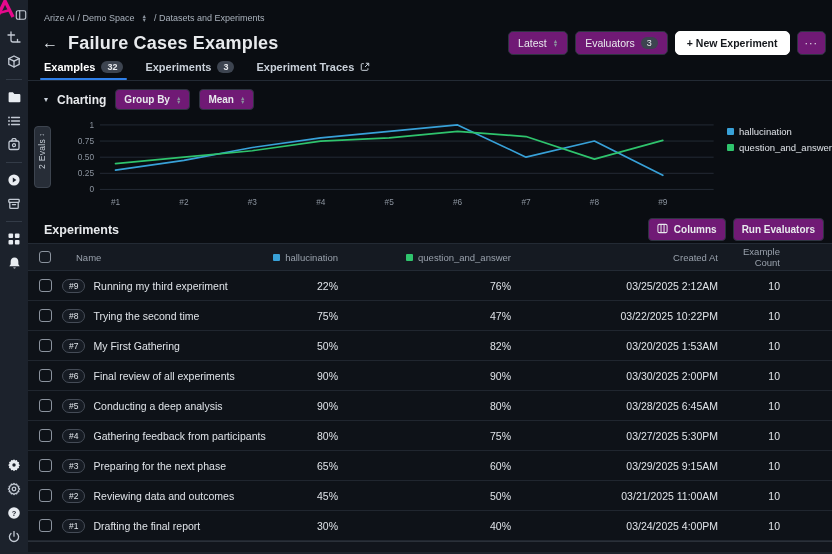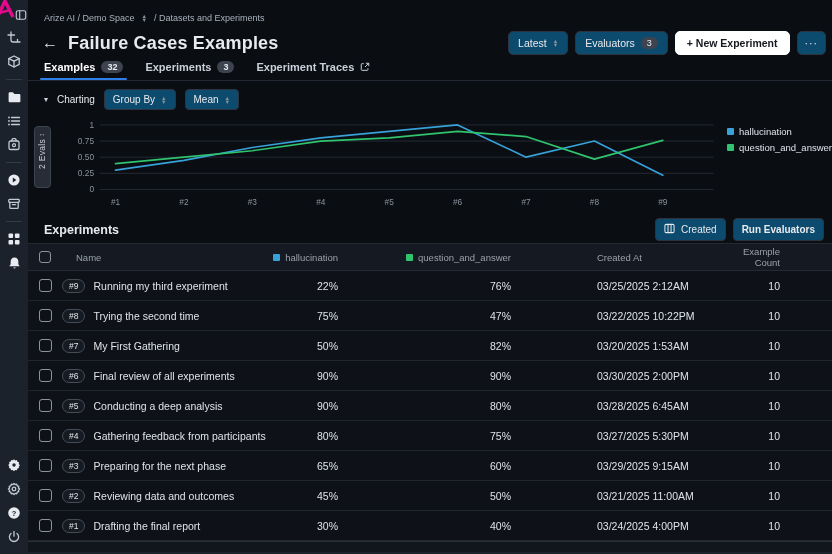--- a/index.html
+++ b/index.html
@@ -23,58 +23,58 @@
   .icon-stroke { stroke:#c3cad4; fill:none; stroke-width:1.3; stroke-linecap:round; stroke-linejoin:round; }
   .icon-fill { fill:#e8ecf1; }
   
   .main { width:804px; display:flex; flex-direction:column; }
   .breadcrumb { height:26px; display:flex; align-items:center; padding:12px 0 0 16px; font-size:9px; color:#aab2bc; gap:7px; }
   .sort-glyph { display:inline-flex; flex-direction:column; line-height:4px; font-size:5.5px; color:#8b939e; letter-spacing:0; }
   .title-row { height:36px; display:flex; align-items:center; padding:4px 6px 0 14px; gap:10px; }
   .back-arrow { font-size:16px; color:#dfe3e8; cursor:pointer; }
   .page-title { font-size:18px; font-weight:bold; letter-spacing:.2px; }
   .title-actions { margin-left:auto; display:flex; gap:7px; align-items:center; }
-  .btn { background:#0c4a6e; border:1px solid #2d3440; color:#e8eaed; font-size:10.5px;
+  .btn { background:#701a75; border:1px solid #2d3440; color:#e8eaed; font-size:10.5px;
          border-radius:5px; padding:5px 9px; display:flex; align-items:center; gap:6px; cursor:pointer;
          font-family:"Liberation Sans", sans-serif; white-space:nowrap; }
   .btn-primary { background:#ffffff; color:#14171c; font-weight:bold; border-color:#ffffff; padding:5px 11px; }
   .count-badge { background:#3d4450; border-radius:8px; font-size:9px; padding:1px 6px; color:#e8eaed; }
   .btn-more { padding:5px 7px; letter-spacing:1px; }
   
   .tabs { height:26px; display:flex; gap:22px; padding:0 0 0 16px; border-bottom:1px solid #232a34; align-items:flex-end; }
   .tab { display:flex; align-items:center; gap:6px; font-size:11px; font-weight:bold; color:#c9d0d9;
          padding-bottom:7px; cursor:pointer; position:relative; }
   .tab.active { color:#ffffff; }
   .tab.active::after { content:""; position:absolute; left:-4px; right:-4px; bottom:0; height:2.5px; background:#2f7fe8; border-radius:2px; }
   .ext-icon { display:inline-flex; }
   
   .charting-row { height:32px; display:flex; align-items:center; gap:9px; padding-left:16px; margin-top:4px; }
   .collapse-caret { font-size:8px; color:#c9d0d9; cursor:pointer; }
-  .charting-title { font-size:10px; font-weight:normal;text-align:right; }
-  .btn-sm { padding:4px 8px; font-size:10px; border-radius:4px; }
+  .charting-title { font-size:12px; font-weight:bold;text-align:right; }
+  .btn-sm { padding:4px 8px; font-size:10px; border-radius:4px;font-weight:bold; }
   .chart-section { display:flex; align-items:flex-start; padding:2px 0 2px 6px; height:100px; }
   .evals-tab { width:17px; height:62px; margin-top:10px; background:#272d37; border:1px solid #3d444f; border-radius:4px;
                display:flex; flex-direction:column; align-items:center; padding-top:3px; gap:2px; cursor:pointer; }
   .evals-tab .arrows { font-size:7px; color:#aab2bc; }
   .evals-label { writing-mode:vertical-rl; transform:rotate(180deg); font-size:8.5px; color:#c9d0d9; letter-spacing:.3px; }
   .legend { display:flex; flex-direction:column; gap:5px; padding-top:10px; margin-left:2px; }
   .legend-item { display:flex; align-items:center; gap:5px; font-size:9.5px; color:#dfe3e8; white-space:nowrap; }
   .legend-swatch { width:7px; height:7px; border-radius:1px; flex:0 0 7px; }
   
   .exp-bar { height:30px; display:flex; align-items:center; padding:0 8px 0 16px; margin-top:2px; }
   .exp-title { font-size:12.5px; font-weight:bold; }
   .exp-actions { margin-left:auto; display:flex; gap:7px; }
   .tgrid { display:grid; grid-template-columns:34px 170px 106px 173px 207px 114px; align-items:center; }
   .thead { height:31px; background:#151a22; border-top:1px solid #232a34; border-bottom:1px solid #232a34;
            font-size:9.5px; color:#99a1ac; }
   .th-name { padding-left:14px; }
   .th-metric { display:flex; align-items:center; gap:5px; justify-content:flex-end; }
   .sw { width:7px; height:7px; border-radius:1px; display:inline-block; }
   .col-right { text-align:right; }
-  .col-created { padding-left:86px; }
+  .col-created { padding-left:86px;text-align:right; }
   .col-count { text-align:right; padding-right:52px; }
   .trow { height:30px; background:#0e1218; border-bottom:1px solid #20262f; font-size:10.5px; color:#dfe3e8; cursor:pointer; }
   .cell-check { display:flex; justify-content:center; }
   .checkbox { width:13px; height:13px; border:1.5px solid #8b939e; border-radius:3px; background:transparent; cursor:pointer; }
   .cell-name { display:flex; align-items:center; gap:8px; white-space:nowrap; overflow:visible; }
   .row-pill { border:1px solid #454c57; border-radius:9px; padding:1px 6px; font-size:8.5px; color:#dfe3e8; background:#161b23; }
   .tfoot { height:12px; background:#11151c; border-top:1px solid #2a3039; }
   .bottom-strip { height:2px; background:#1c222b; }
   .chart-svg text { font-family:"Liberation Sans", sans-serif; }
 </style>
@@ -303,21 +303,21 @@
     <span class="exp-title">Experiments</span>
     <div class="exp-actions">
       <button class="btn btn-sm">
         <span>
           <svg width="11" height="11" viewBox="0 0 12 12">
               <rect x="1" y="1.5" width="10" height="9" rx="1.5" stroke="#e8eaed" stroke-width="1.1" fill="none"></rect>
               <line x1="4.4" y1="1.5" x2="4.4" y2="10.5" stroke="#e8eaed" stroke-width="1.1"></line>
               <line x1="7.7" y1="1.5" x2="7.7" y2="10.5" stroke="#e8eaed" stroke-width="1.1"></line>
             </svg>
         </span>
-        <span>Created</span>
+        <span>Columns</span>
       </button>
       <button class="btn btn-sm" style="font-weight:bold;">Run Evaluators</button>
     </div>
   </div>
 
   <div class="tgrid thead">
     <div class="cell-check">
         <span class="checkbox" style="width:12px;height:12px;"></span>
       </div>
     <div class="th-name">Name</div>

